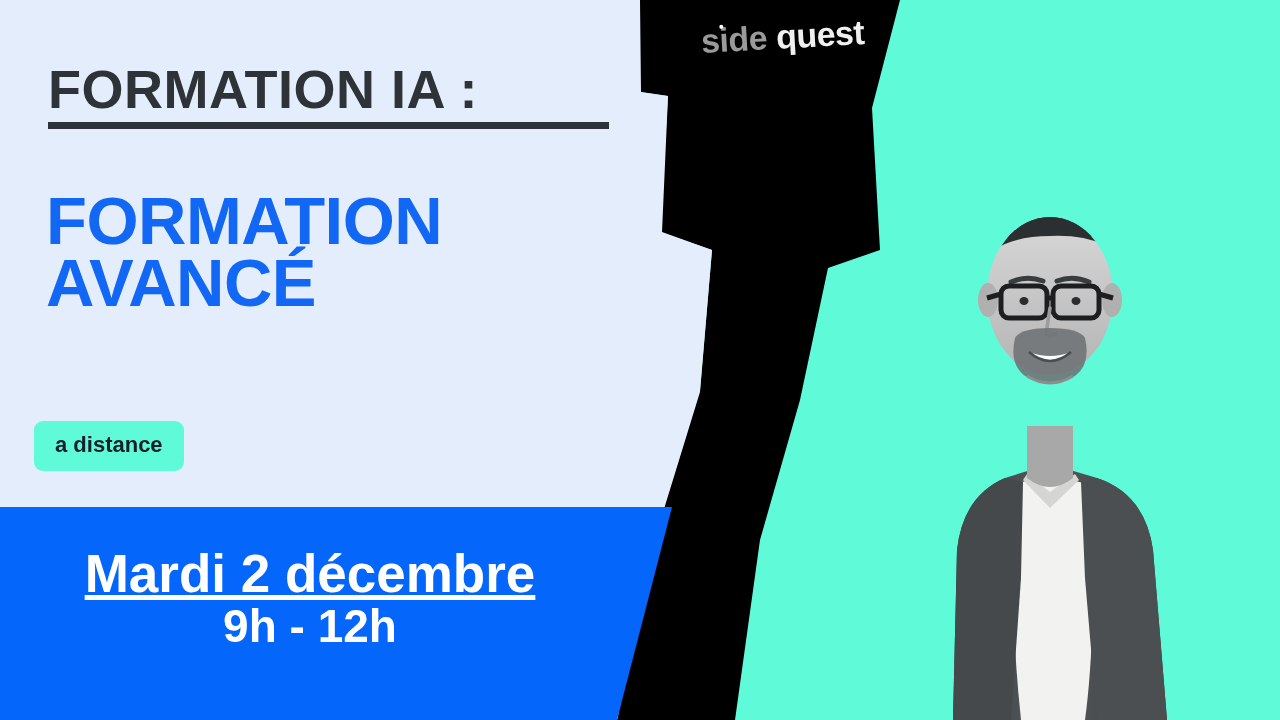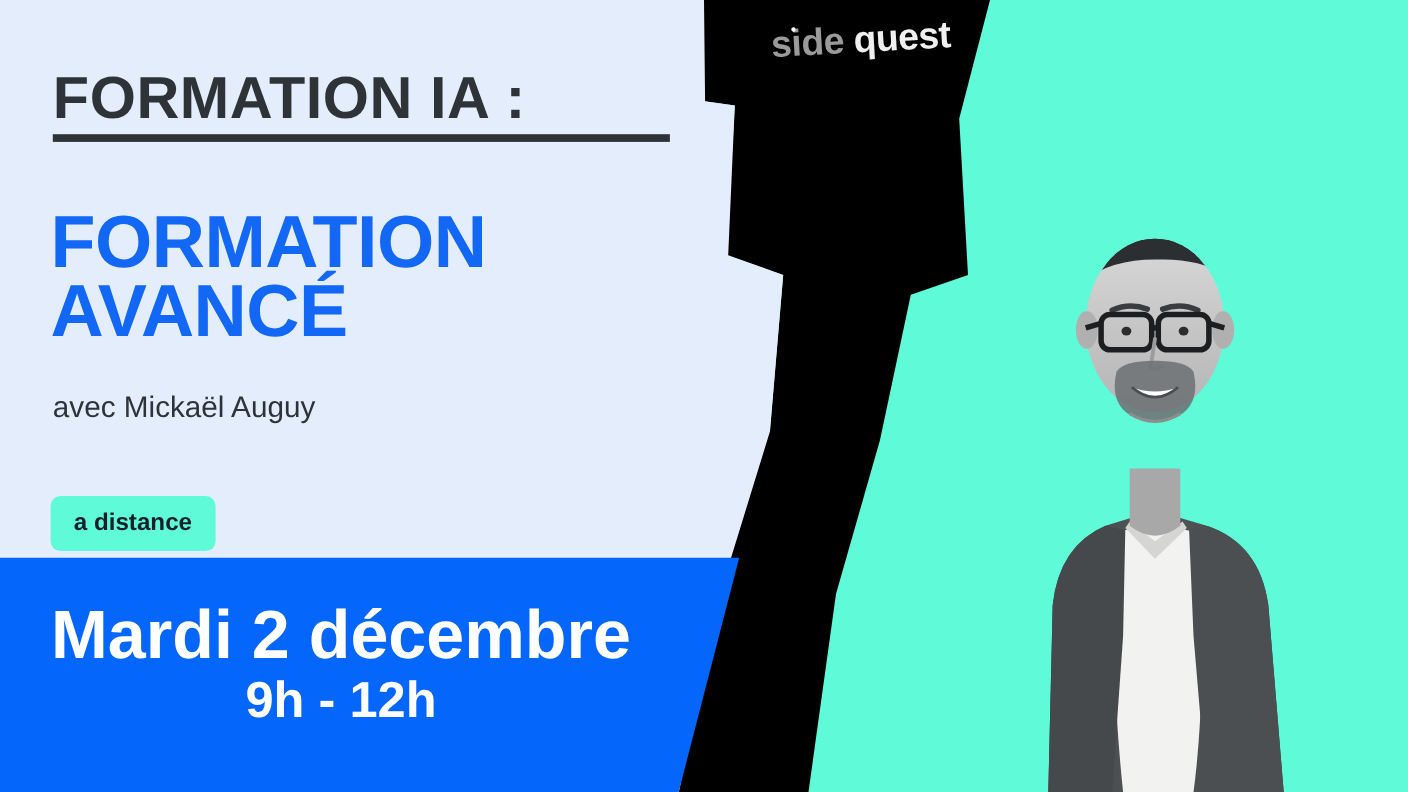--- a/index.html
+++ b/index.html
@@ -119,43 +119,42 @@
     top: 355px;
     font-size: 27px;
     font-weight: normal;
     color: #2e3338;
     white-space: nowrap;
   }
 
   .badge {
     position: absolute;
     left: 34px;
-    top: 451px;
+    top: 421px;
     background: #5FFBD8;
     color: #16202b;
     font-size: 22px;
     font-weight: bold;
     padding: 11px 21px 13px 21px;
     border-radius: 9px;
     white-space: nowrap;
-    margin-left: 12px;
   }
 
   .date-block {
     position: absolute;
     left: 0;
     top: 545px;
     width: 620px;
     text-align: center;
     color: #ffffff;
     font-weight: bold;
     line-height: 1.08;
     white-space: nowrap;
   }
-  .date-line-1 { font-size: 62px; }
+  .date-line-1 { font-size: 53px; text-decoration: underline; }
   .date-line-2 { font-size: 46px; }
 </style>
 </head>
 <body>
 
 <div class="poster">
 
   <div class="layer mint-bg"></div>
 
   <svg class="layer" viewBox="0 0 1280 720" preserveAspectRatio="none">
@@ -239,21 +238,20 @@
   <div class="content">
 
     <div class="kicker">FORMATION IA :</div>
     <div class="kicker-rule"></div>
 
     <div class="headline">
       <div>FORMATION</div>
       <div>AVANCÉ</div>
     </div>
 
-    <div class="byline">avec Mickaël Auguy</div>
 
     <div class="badge">a distance</div>
 
     <div class="date-block">
       <div class="date-line-1">Mardi 2 décembre</div>
       <div class="date-line-2">9h - 12h</div>
     </div>
 
   </div>
 

